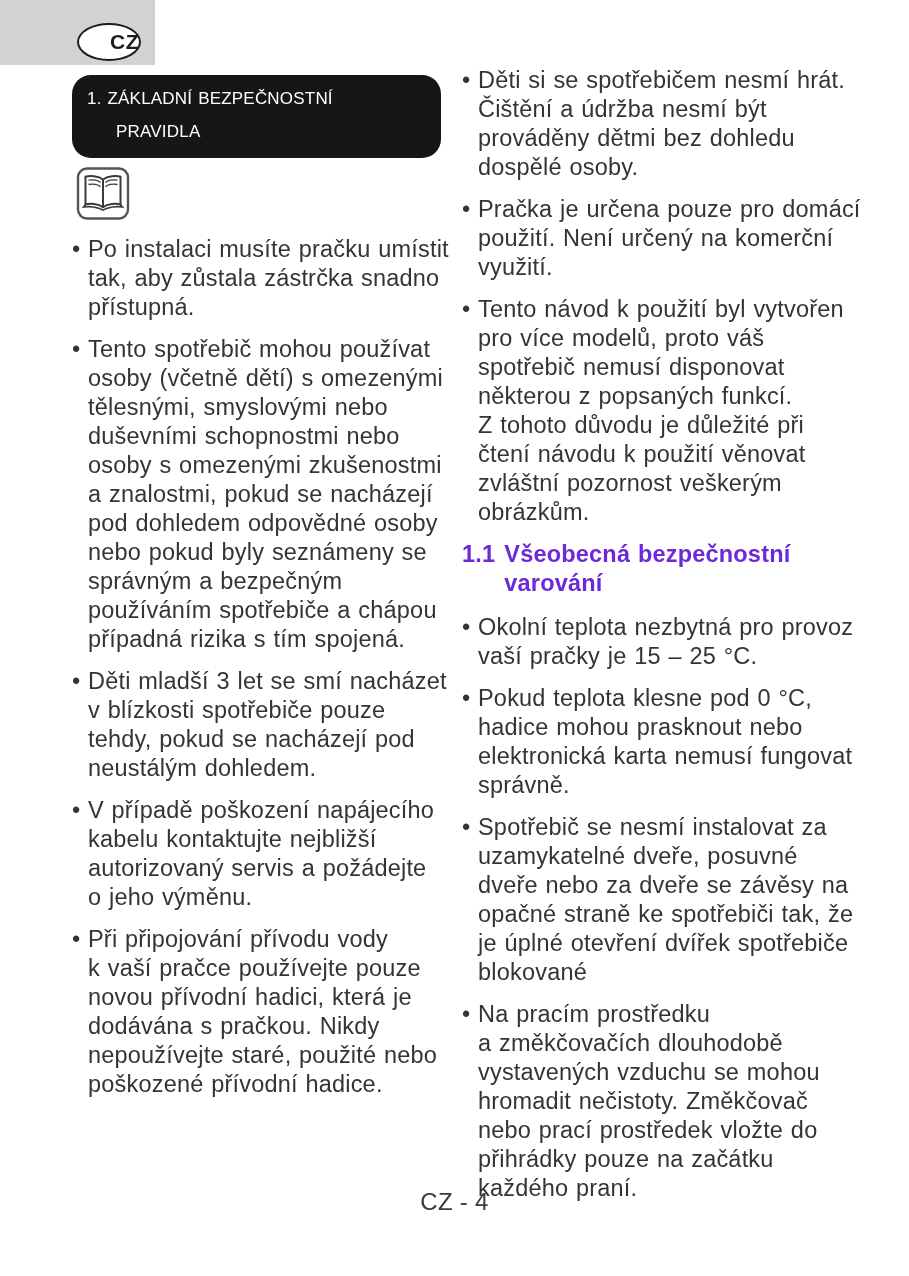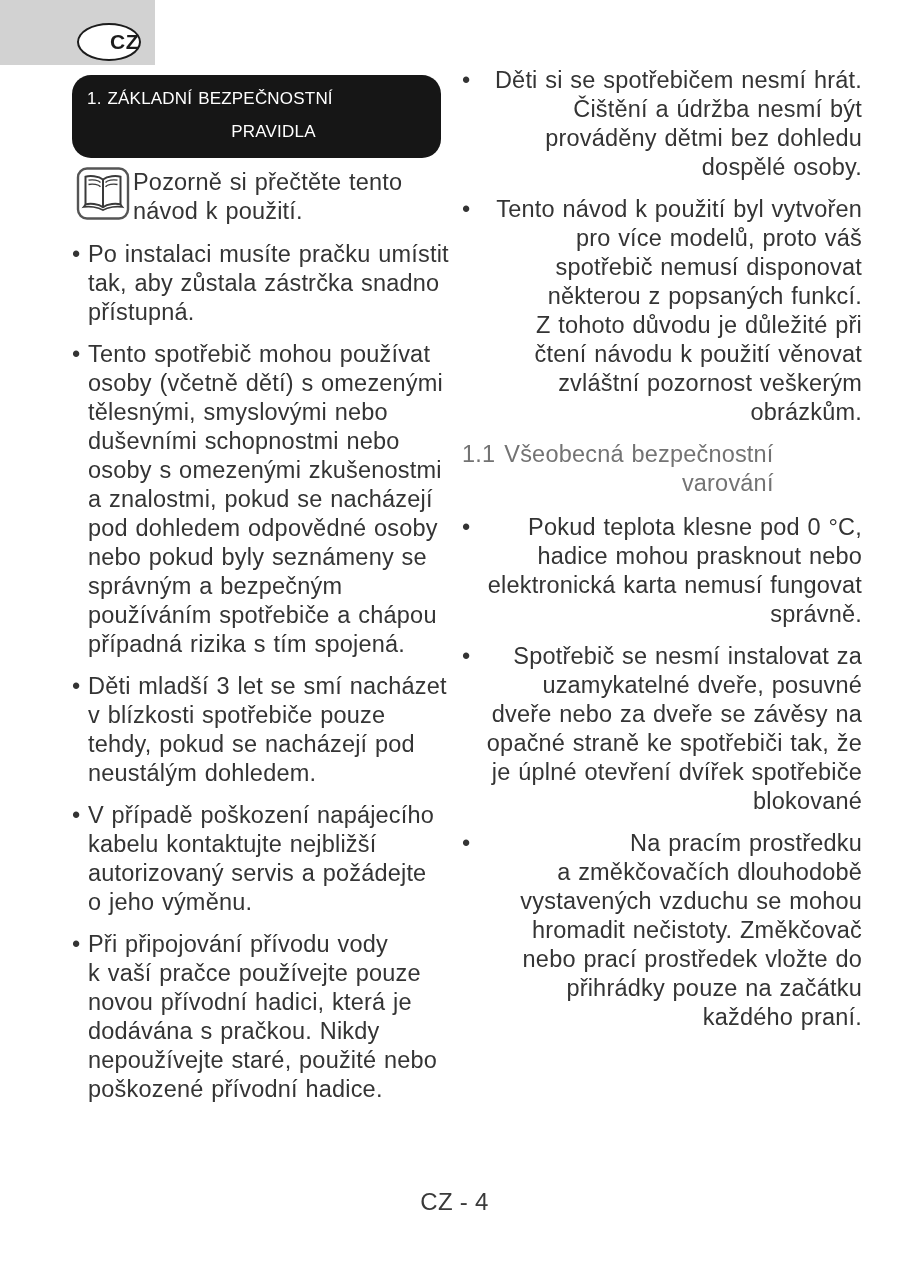--- a/index.html
+++ b/index.html
@@ -42,34 +42,34 @@
   }
 
   .col {
     position: absolute;
     font-size: 23.5px;
     line-height: 29px;
     letter-spacing: 0.2px;
     word-spacing: 1px;
   }
   .col-left  { left: 72px;  top: 75px;  width: 378px; }
-  .col-right { left: 462px; top: 66px;  width: 400px; text-align: right; }
+  .col-right { left: 462px; top: 66px;  width: 400px; }
 
   
   .section-banner {
     background: #161616;
     color: #ffffff;
     border-radius: 19px;
     padding: 7px 10px 10px 15px;
     font-size: 17px;
     line-height: 33px;
     margin-bottom: 8px;
     width: 344px;
   }
-  .banner-line2 { padding-left: 29px; text-align: center; }
+  .banner-line2 { padding-left: 29px; }
 
   
   .intro {
     display: flex;
     align-items: flex-start;
     margin: 0 0 14px 4px;
   }
   .book-icon {
     flex: 0 0 auto;
     width: 54px; height: 55px;
@@ -88,22 +88,22 @@
     position: absolute;
     left: 0;
     top: 0;
   }
   .col-left .bullet { width: 362px; }
   .col-right .bullet { width: 384px; }
 
   
   .subheading {
     display: flex;
-    font-weight: normal;
-    color: #737373;
+    font-weight: bold;
+    color: #6d28d9;
     margin: 3px 0 15px 0;
   }
   .subheading-num { flex: 0 0 auto; margin-right: 9px; }
 
   .footer {
     position: absolute;
     left: 0; right: 0;
     top: 1188px;
     text-align: center;
     font-size: 24px;
@@ -131,41 +131,42 @@
     <svg class="book-icon" viewBox="0 0 54 55">
       <rect x="2" y="2.5" width="50" height="50" rx="9" fill="none" stroke="#555555" stroke-width="2.4"></rect>
       <path d="M27 13.5 C22.5 9.8 13.5 9.2 9.5 10.8 L9.5 38.5 C13.5 37 22.5 37.6 27 41.2 C31.5 37.6 40.5 37 44.5 38.5 L44.5 10.8 C40.5 9.2 31.5 9.8 27 13.5 Z" fill="#ffffff" stroke="#3a3a3a" stroke-width="2"></path>
       <path d="M27 13.5 L27 41.2" fill="none" stroke="#3a3a3a" stroke-width="2"></path>
       <path d="M12.5 14.2 C17 13.2 22.5 14.2 24.5 16.5" fill="none" stroke="#3a3a3a" stroke-width="1.3"></path>
       <path d="M12.5 18.5 C17 17.5 22.5 18.5 24.5 20.8" fill="none" stroke="#3a3a3a" stroke-width="1.3"></path>
       <path d="M41.5 14.2 C37 13.2 31.5 14.2 29.5 16.5" fill="none" stroke="#3a3a3a" stroke-width="1.3"></path>
       <path d="M41.5 18.5 C37 17.5 31.5 18.5 29.5 20.8" fill="none" stroke="#3a3a3a" stroke-width="1.3"></path>
       <path d="M9.5 38.5 L7.5 41 C13 40 22 40.8 27 44.2 C32 40.8 41 40 46.5 41 L44.5 38.5" fill="none" stroke="#3a3a3a" stroke-width="1.6"></path>
     </svg>
-    <div class="intro-text">Pozorně si přečtěte tento návod k&nbsp;použití.</div>
   </div>
 
   <p class="bullet">Po instalaci musíte pračku umístit tak, aby zůstala zástrčka snadno přístupná.</p>
   <p class="bullet">Tento spotřebič mohou používat osoby (včetně dětí) s&nbsp;omezenými tělesnými, smyslovými nebo duševními schopnostmi nebo osoby s&nbsp;omezenými zkušenostmi a&nbsp;znalostmi, pokud se nacházejí pod dohledem odpovědné osoby nebo pokud byly seznámeny se správným a&nbsp;bezpečným používáním spotřebiče a&nbsp;chápou případná rizika s&nbsp;tím spojená.</p>
   <p class="bullet">Děti mladší 3 let se smí nacházet v&nbsp;blízkosti spotřebiče pouze tehdy, pokud se nacházejí pod neustálým dohledem.</p>
   <p class="bullet">V&nbsp;případě poškození napájecího kabelu kontaktujte nejbližší autorizovaný servis a&nbsp;požádejte o&nbsp;jeho výměnu.</p>
   <p class="bullet">Při připojování přívodu vody k&nbsp;vaší pračce používejte pouze novou přívodní hadici, která je dodávána s&nbsp;pračkou. Nikdy nepoužívejte staré, použité nebo poškozené přívodní hadice.</p>
 </div>
 
 <div class="col col-right">
 
   <p class="bullet">Děti si se spotřebičem nesmí hrát. Čištění a&nbsp;údržba nesmí být prováděny dětmi bez dohledu dospělé osoby.</p>
+  <p class="bullet">Pračka je určena pouze pro domácí použití. Není určený na komerční využití.</p>
   <p class="bullet">Tento návod k&nbsp;použití byl vytvořen pro více modelů, proto váš spotřebič nemusí disponovat některou z&nbsp;popsaných funkcí. Z&nbsp;tohoto důvodu je důležité při čtení návodu k&nbsp;použití věnovat zvláštní pozornost veškerým obrázkům.</p>
 
   <div class="subheading">
     <span class="subheading-num">1.1</span>
     <span class="subheading-text">
       <span>Všeobecná bezpečnostní</span><br>
       <span>varování</span>
     </span>
   </div>
 
+  <p class="bullet">Okolní teplota nezbytná pro provoz vaší pračky je 15 – 25 °C.</p>
   <p class="bullet">Pokud teplota klesne pod 0&nbsp;°C, hadice mohou prasknout nebo elektronická karta nemusí fungovat správně.</p>
   <p class="bullet">Spotřebič se nesmí instalovat za uzamykatelné dveře, posuvné dveře nebo za dveře se závěsy na opačné straně ke spotřebiči tak, že je úplné otevření dvířek spotřebiče blokované</p>
   <p class="bullet">Na pracím prostředku a&nbsp;změkčovačích dlouhodobě vystavených vzduchu se mohou hromadit nečistoty. Změkčovač nebo prací prostředek vložte do přihrádky pouze na začátku každého praní.</p>
 </div>
 
 <div class="footer">CZ - 4</div>
 
 </body></html>

